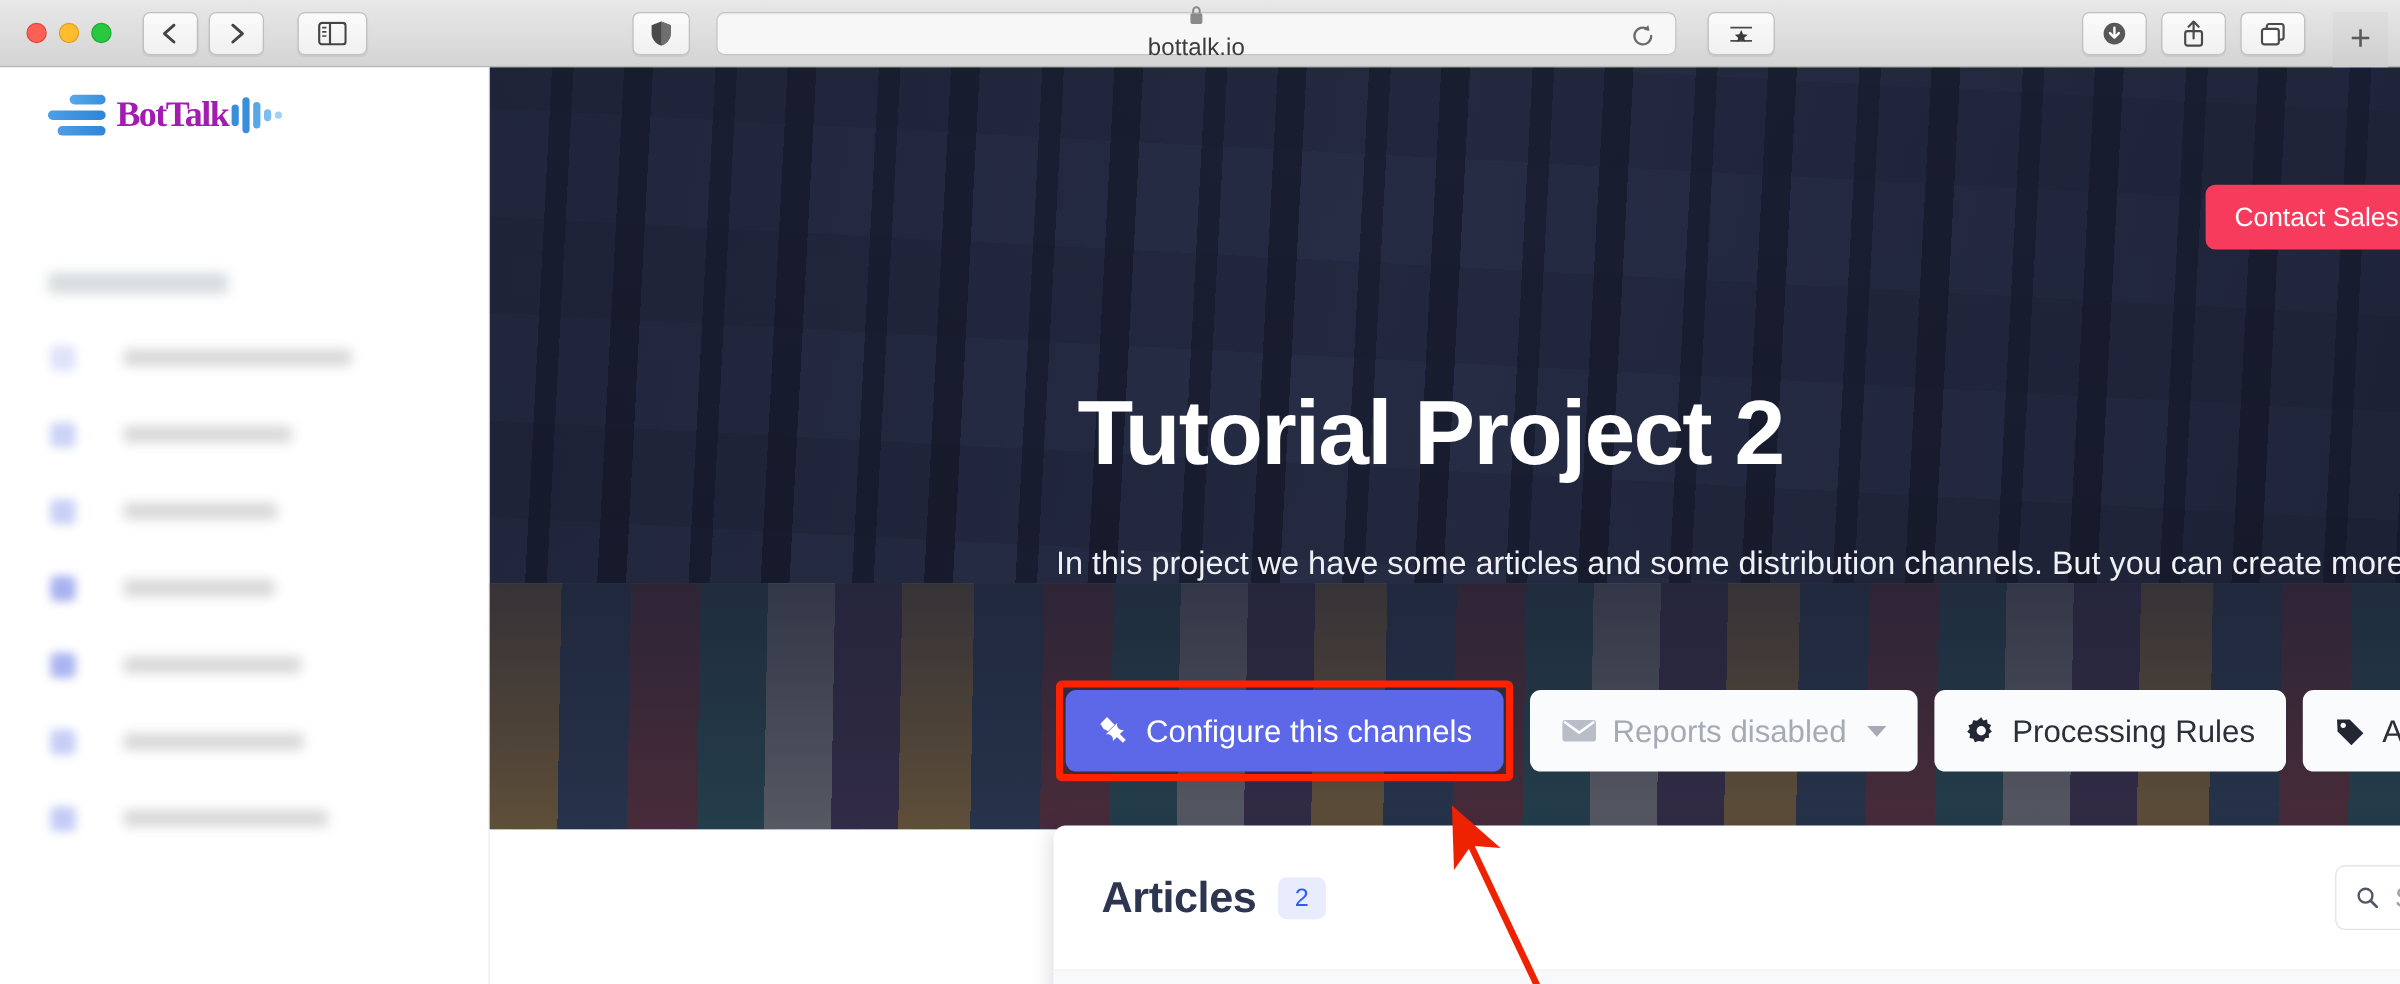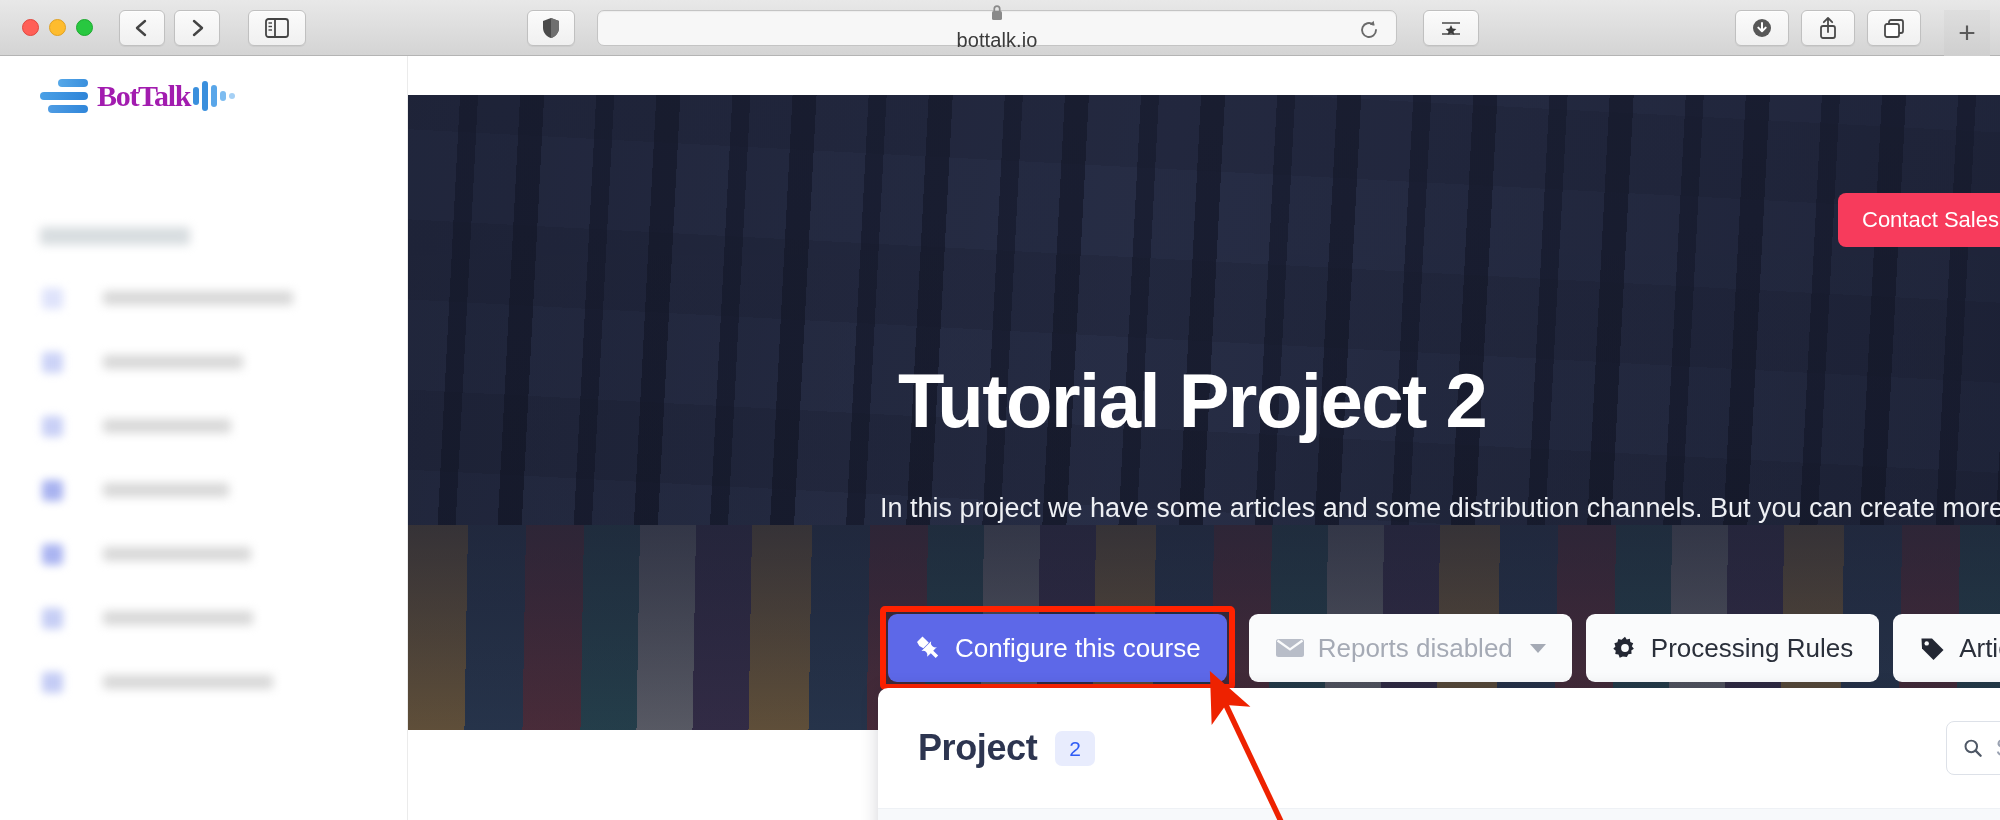--- a/index.html
+++ b/index.html
@@ -201,21 +201,20 @@
     height: 764px;
     overflow: hidden;
   }
 
   .hero {
     position: absolute;
     inset: 0;
     height: 635px;
     background: #1d4ed8;
     overflow: hidden;
-    margin-top: 39px;
   }
   
   .hero-photo {
     position: absolute;
     inset: 0;
     background-color: #39405a;
     background-image:
       linear-gradient(100deg, rgba(20,24,40,0.55) 0%, rgba(38,44,68,0.35) 45%, rgba(20,24,40,0.6) 100%),
       repeating-linear-gradient(93deg,
         rgba(228,231,236,0.92) 0px, rgba(228,231,236,0.92) 52px,
@@ -563,21 +562,21 @@
       <div class="hero-sub">In this project we have some articles and some distribution channels. But you can create more, of course.</div>
 
       <div class="hero-actions">
 
         <div class="btn-primary-wrap">
           <button class="btn btn-primary">
             <svg width="28" height="28" viewBox="0 0 24 24">
               <path d="M14.7 6.3a3.8 3.8 0 0 0 4.9 4.9l-3.1 3.1 4.2 4.2-2.1 2.1-4.2-4.2-3.1 3.1a3.8 3.8 0 0 0-4.9-4.9z" fill="#fff"></path>
               <path d="M7.3 2.2 2.6 6.9l2 3.4 3.4 2L12.7 7.6z" fill="#fff"></path>
             </svg>
-            <span>Configure this course</span>
+            <span>Configure this channels</span>
           </button>
         </div>
 
         <button class="btn btn-light disabled">
           <svg width="30" height="22" viewBox="0 0 30 22">
             <rect x="1" y="2" width="28" height="18" rx="2.5" fill="#b8bdc8"></rect>
             <path d="M2.5 3.5 L15 12.5 L27.5 3.5" fill="none" stroke="#fafbfc" stroke-width="2.2"></path>
           </svg>
           <span>Reports disabled</span>
           <span class="caret"></span>
@@ -597,21 +596,21 @@
             <circle cx="7.2" cy="8.4" r="2.2" fill="#fafbfc"></circle>
           </svg>
           <span>Articles QA</span>
         </button>
 
       </div>
     </div>
 
     <div class="card">
       <div class="card-head">
-        <span class="card-title">Project</span>
+        <span class="card-title">Articles</span>
         <span class="card-badge">2</span>
 
         <div class="search-box">
           <svg width="22" height="22" viewBox="0 0 22 22">
             <circle cx="9.2" cy="9.2" r="6.4" fill="none" stroke="#5b6playfix" stroke-width="2.2"></circle>
             <circle cx="9.2" cy="9.2" r="6.4" fill="none" stroke="#4f5866" stroke-width="2.2"></circle>
             <line x1="14" y1="14" x2="19.6" y2="19.6" stroke="#4f5866" stroke-width="2.6" stroke-linecap="round"></line>
           </svg>
           <input class="search-input" type="text" placeholder="Search by title..." style="">
         </div>

